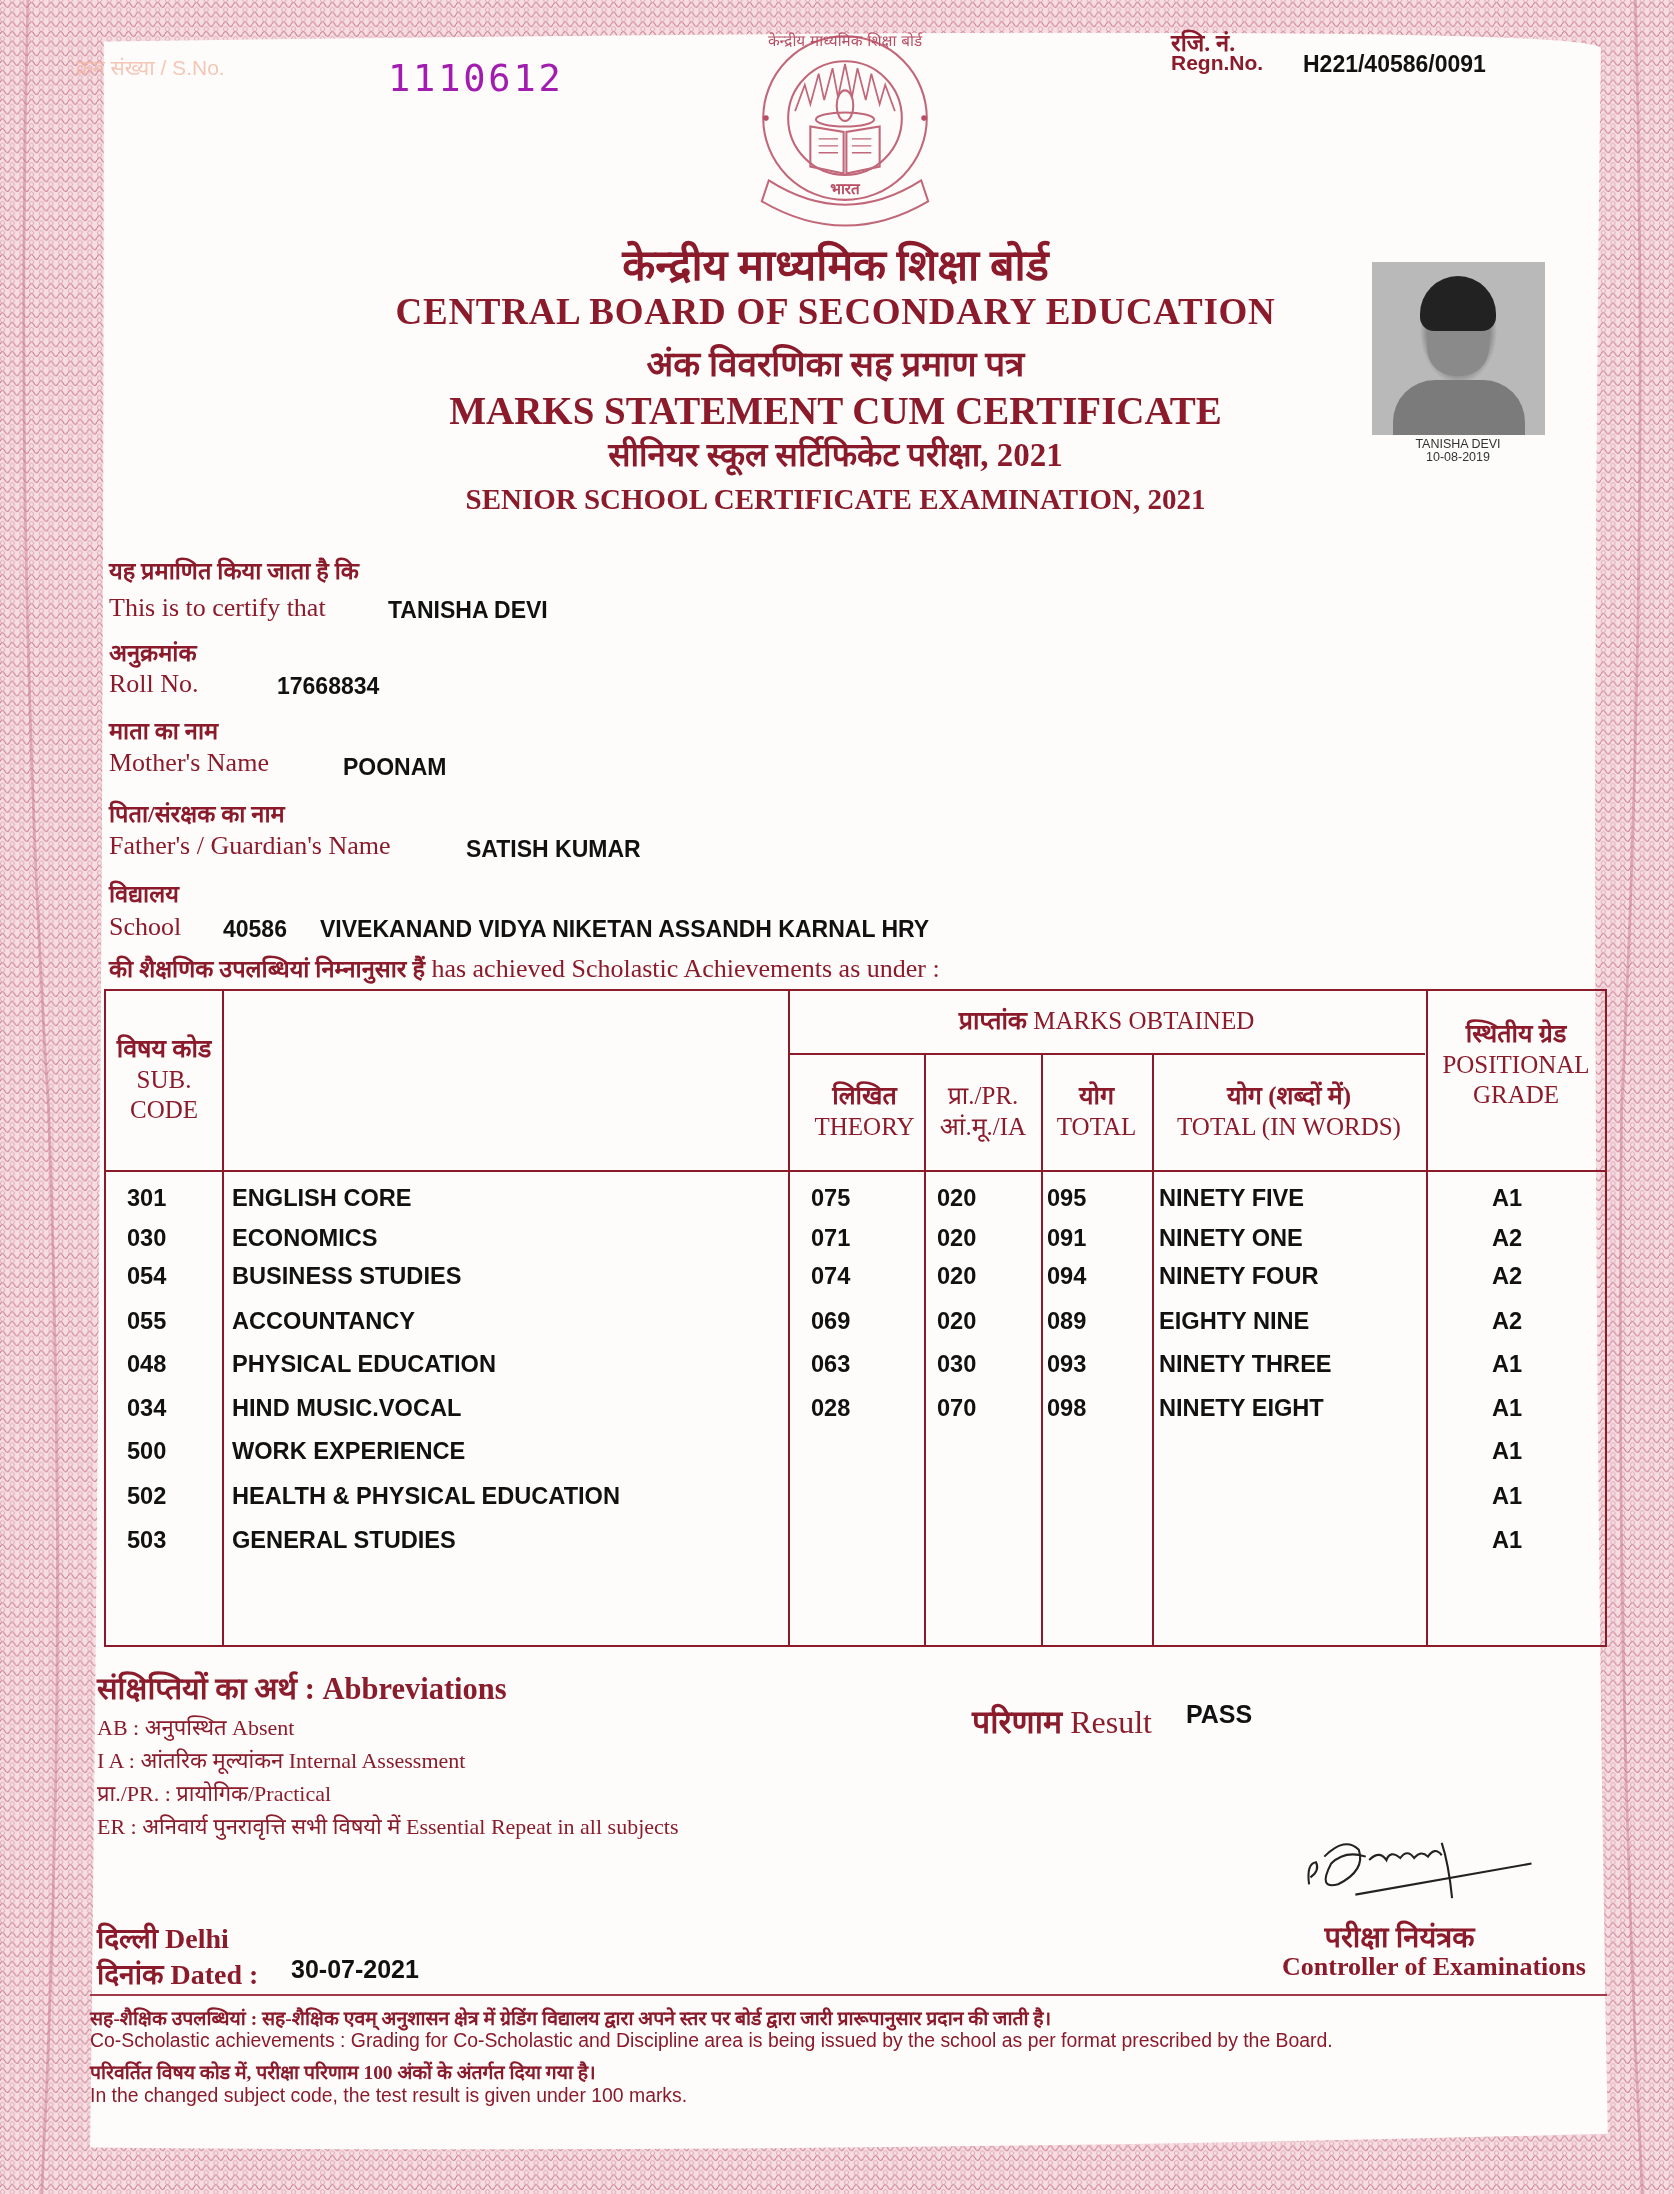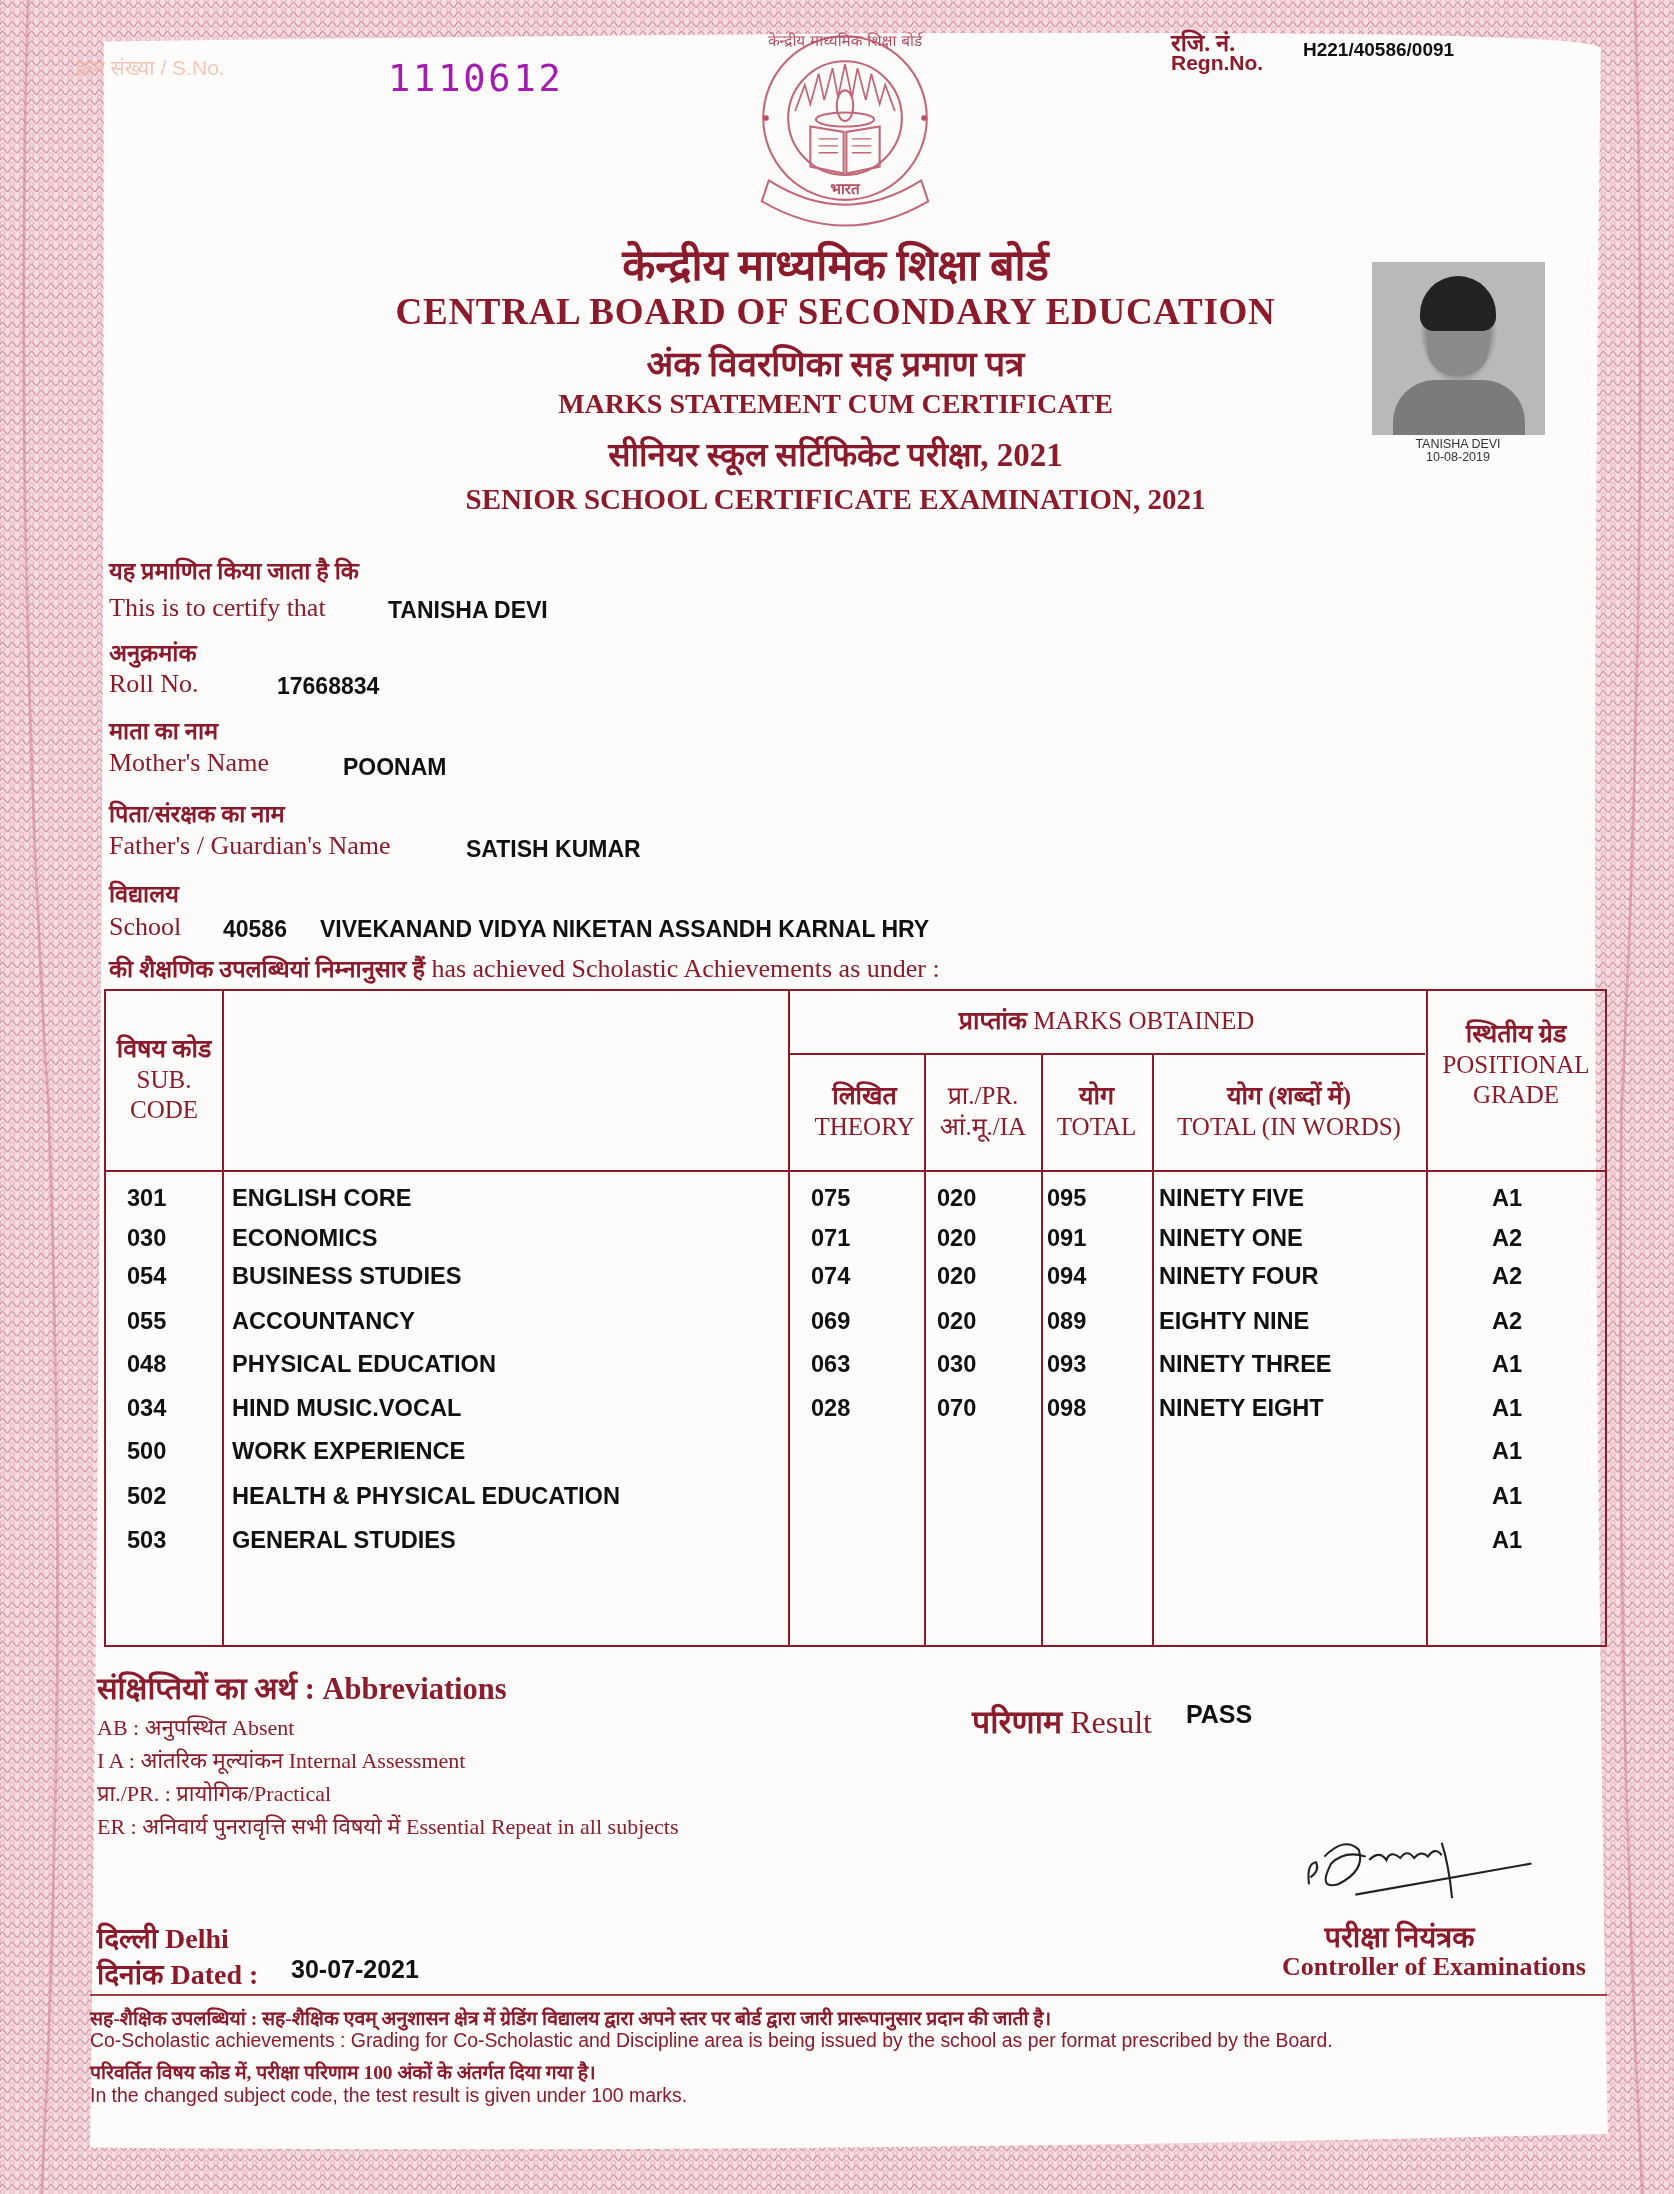--- a/index.html
+++ b/index.html
@@ -14,29 +14,29 @@
 
   .abs { position: absolute; white-space: nowrap; }
   .maroon { color: #8b1a2b; }
   .ink { color: #111; font-family: "Liberation Sans", sans-serif; font-weight: bold; }
 
   
   .serial-faint { left: 76px; top: 55px; color: #f2b9a6; font-size: 21px; line-height: 25px; font-family: "Liberation Sans", sans-serif; opacity: .8; }
   .serial-no { left: 388px; top: 57px; font-size: 37px; color: #a21caf; font-family: "DejaVu Sans Mono", monospace; letter-spacing: 2.8px; }
   .regn-hi { left: 1171px; top: 26px; font-size: 23.6px; color: #8b1a2b; font-weight: bold; }
   .regn-en { left: 1171px; top: 51px; font-size: 21px; color: #8b1a2b; font-family: "Liberation Sans", sans-serif; font-weight: bold; }
-  .regn-val { left: 1303px; top: 39px; font-size: 19px; }
+  .regn-val { left: 1303px; top: 51px; font-size: 23px; }
 
   .emblem { left: 741px; top: 28px; width: 208px; height: 201px; }
 
   .title-block { left: 333px; width: 1005px; text-align: center; }
   .t-hi1 { top: 234px; font-size: 43px; font-weight: bold; }
   .t-en1 { top: 290px; font-size: 37px; font-weight: bold; letter-spacing: 0.7px; }
   .t-hi2 { top: 339px; font-size: 35px; font-weight: bold; }
-  .t-en2 { top: 388px; font-size: 28px; font-weight: bold; }
+  .t-en2 { top: 388px; font-size: 39px; font-weight: bold; }
   .t-hi3 { top: 431px; font-size: 33px; font-weight: bold; }
   .t-en3 { top: 483px; font-size: 29px; font-weight: bold; }
 
   .photo { left: 1372px; top: 262px; width: 173px; height: 173px; background: radial-gradient(ellipse 48px 66px at 50% 40%, #3a3a3a 0%, #6a6a6a 55%, #b9b9b9 80%), #bdbdbd; filter: grayscale(1); }
   .photo-face { position:absolute; left: 55px; top: 38px; width: 62px; height: 76px; border-radius: 31px 31px 28px 28px; background: #8a8a8a; }
   .photo-hair { position:absolute; left: 48px; top: 14px; width: 76px; height: 55px; border-radius: 38px 38px 14px 14px; background: #222; }
   .photo-body { position:absolute; left: 21px; top: 118px; width: 132px; height: 55px; border-radius: 42px 42px 0 0; background: #7b7b7b; }
   .photo-cap { left: 1375px; top: 438px; width: 166px; text-align: center; font-family: "Liberation Sans", sans-serif; color: #333; font-size: 12.5px; line-height: 13px; }
 
   

